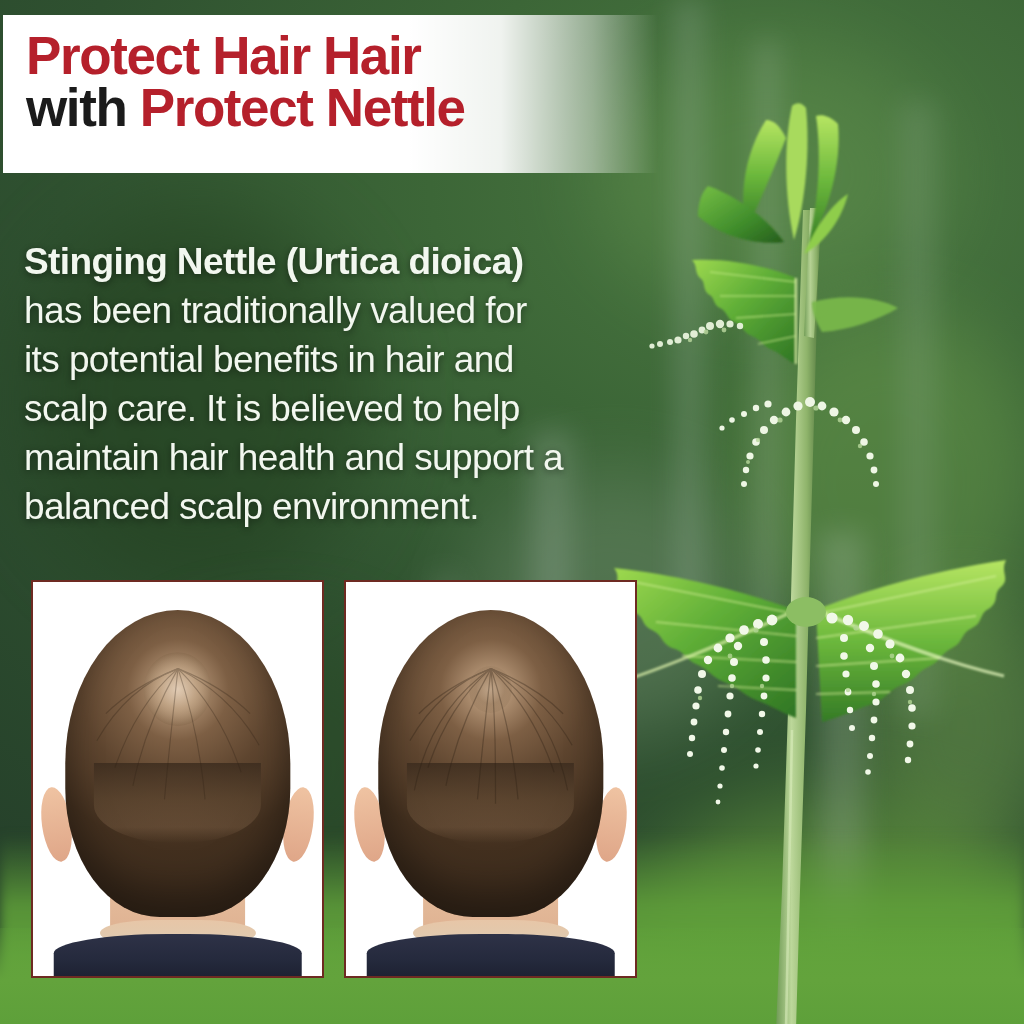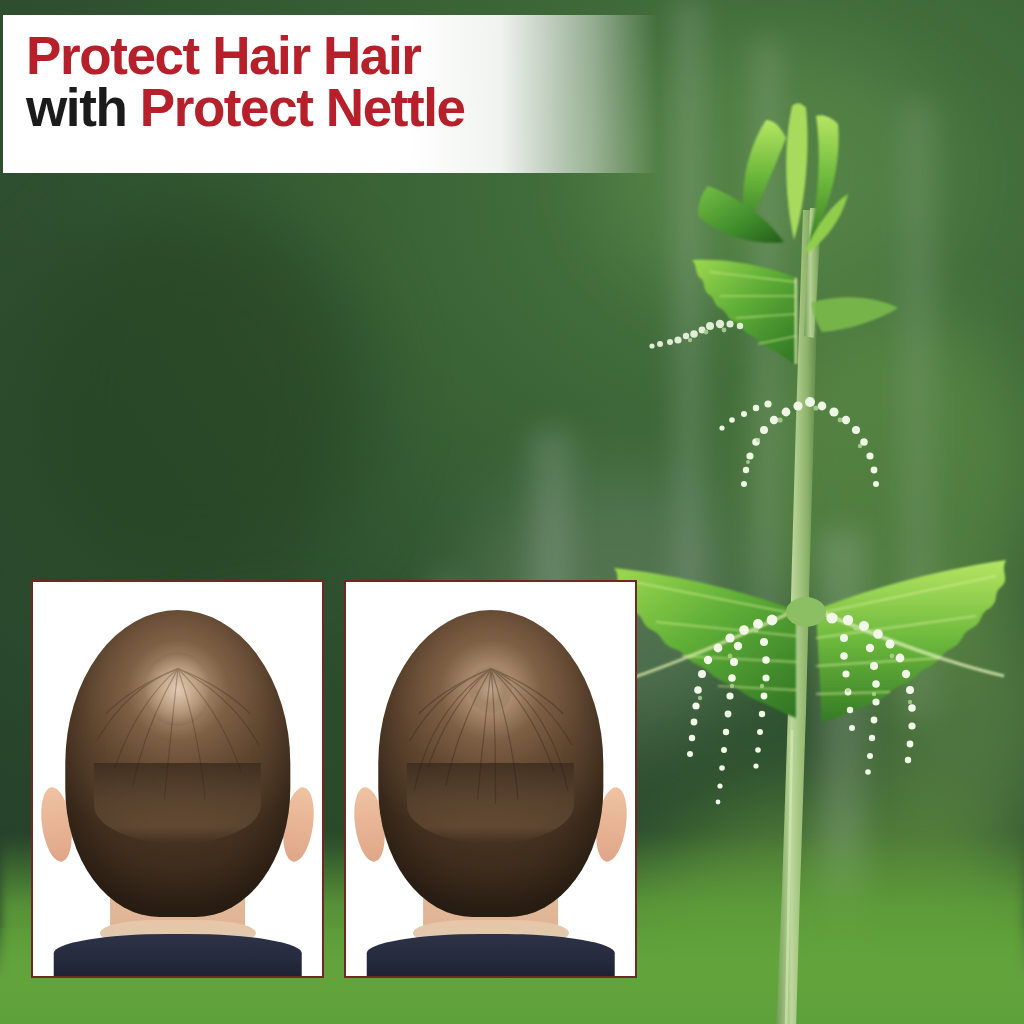--- a/index.html
+++ b/index.html
@@ -393,20 +393,21 @@
       <path d="M232 640 L226 940" stroke="#dceec0" stroke-width="2.6" opacity=".55" fill="none"></path>
     </svg>
   </div>
 
   <div class="header-band" data-interactable="false"></div>
   <div class="title" data-interactable="false">
     <span class="ln t-red" data-interactable="false">Protect Hair Hair</span>
     <span class="ln" data-interactable="false"><span class="t-dark" data-interactable="false">with </span><span class="t-red" data-interactable="false">Protect Nettle</span></span>
   </div>
 
+  <p class="body-copy" data-interactable="false"><span class="lead" data-interactable="false">Stinging Nettle (Urtica dioica)</span><span class="rest" data-interactable="false"> has been traditionally valued for its potential benefits in hair and scalp care. It is believed to help maintain hair health and support a balanced scalp environment.</span></p>
 
   <div class="photos" data-interactable="false">
 
     <div class="photo" data-interactable="true">
       <div class="scene" data-interactable="false">
         <div class="ear left" data-interactable="false"></div>
         <div class="ear right" data-interactable="false"></div>
         <div class="neck" data-interactable="false"></div>
         <div class="collar-skin" data-interactable="false"></div>
         <div class="shirt" data-interactable="false"></div>

